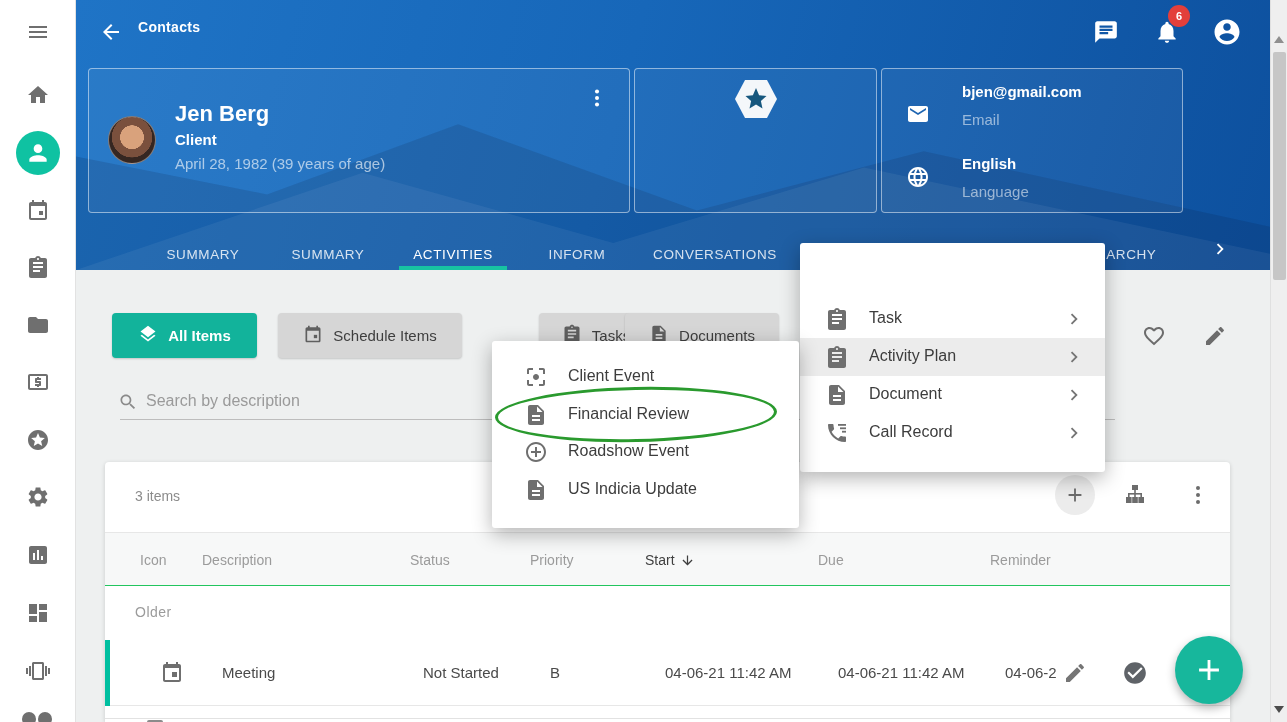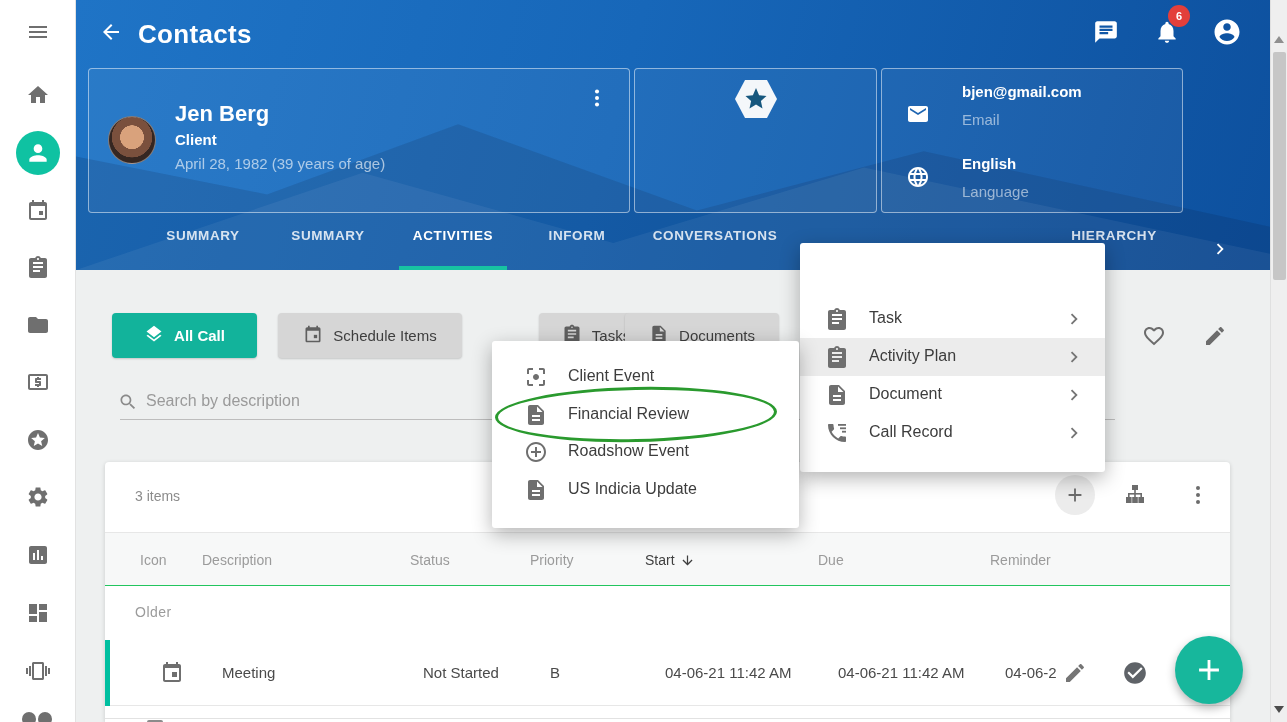--- a/index.html
+++ b/index.html
@@ -18,21 +18,21 @@
   
   .app-header{position:absolute;left:76px;top:0;width:1194px;height:270px;overflow:hidden;
     background:linear-gradient(105deg,#1f74c6 0%,#1767b9 45%,#0d509e 100%);}
   .app-header .m1{position:absolute;inset:0;background:rgba(9,42,84,.20);
     clip-path:polygon(0 100%,0 58%,16% 72%,32% 46%,52% 78%,71% 56%,100% 84%,100% 100%);}
   .app-header .m2{position:absolute;inset:0;background:rgba(255,255,255,.06);
     clip-path:polygon(0 100%,24% 64%,45% 90%,66% 62%,100% 94%,100% 100%);}
 
   .back-btn{position:absolute;left:23px;top:20px;width:24px;height:24px;color:#fff;cursor:pointer;}
   .back-btn svg{width:24px;height:24px;fill:#fff;}
-  .page-title{position:absolute;left:62px;top:19px;color:#fff;font-size:26px;font-weight:bold;letter-spacing:.3px;}
+  .page-title{position:absolute;left:62px;top:19px;color:#fff;font-size:14px;font-weight:bold;letter-spacing:.3px;}
   .top-icon{position:absolute;top:19px;width:26px;height:26px;color:#fff;}
   .top-icon svg{width:26px;height:26px;fill:#fff;}
   .icon-chat{left:1017px;}
   .icon-bell{left:1078px;}
   .icon-account{left:1136px;top:17px;width:30px;height:30px;}
   .icon-account svg{width:30px;height:30px;}
   .bell-badge{position:absolute;left:1092px;top:5px;min-width:22px;height:22px;border-radius:11px;background:#e33f3b;color:#fff;
     font-size:11px;font-weight:bold;display:flex;align-items:center;justify-content:center;padding:0 4px;}
 
   .hcard{position:absolute;top:68px;height:145px;border:1px solid rgba(255,255,255,.5);border-radius:4px;background:rgba(255,255,255,.05);}
@@ -50,21 +50,21 @@
 
   .hexbadge{position:absolute;left:98px;top:9px;width:46px;height:42px;}
   .hexbadge svg{width:46px;height:42px;display:block;}
 
   .c3-icon{position:absolute;left:24px;width:24px;height:24px;color:#fff;}
   .c3-icon svg{width:24px;height:24px;fill:#fff;}
   .c3-main{position:absolute;left:80px;color:#fff;font-size:15px;font-weight:bold;}
   .c3-sub{position:absolute;left:80px;color:rgba(255,255,255,.55);font-size:15px;}
 
   
-  .tab{position:absolute;top:228px;transform:translateX(-50%);color:rgba(255,255,255,.82);font-size:13.5px;font-weight:bold;letter-spacing:.6px;cursor:pointer;white-space:nowrap;}
+  .tab{position:absolute;top:247px;transform:translateX(-50%);color:rgba(255,255,255,.82);font-size:13.5px;font-weight:normal;letter-spacing:.6px;cursor:pointer;white-space:nowrap;}
   .tab.active{color:#fff;}
   .tab-underline{position:absolute;left:323px;top:266px;width:108px;height:4px;background:#17c3a2;}
   .tab-chevron{position:absolute;left:1133px;top:238px;width:22px;height:22px;color:#fff;cursor:pointer;}
   .tab-chevron svg{width:22px;height:22px;fill:#fff;}
 
   
   .content{position:absolute;left:76px;top:270px;width:1194px;height:452px;background:#eef0f0;}
 
   .fbtn{position:absolute;top:43px;height:45px;border-radius:4px;display:flex;align-items:center;justify-content:center;gap:10px;
     font-size:15px;cursor:pointer;box-shadow:0 1px 2px rgba(0,0,0,.18);}
@@ -286,21 +286,21 @@
           <path d="M8.59 16.59 13.17 12 8.59 7.41 10 6l6 6-6 6z"></path>
         </svg></div>
   </header>
 
   <main class="content">
 
     <div class="fbtn fbtn-active fb-all">
       <span><svg viewBox="0 0 24 24">
             <path d="M11.99 18.54l-7.37-5.73L3 14.07l9 7 9-7-1.63-1.27-7.38 5.74zM12 16l7.36-5.73L21 9l-9-7-9 7 1.63 1.27L12 16z"></path>
           </svg></span>
-      <span>All Call</span>
+      <span>All Items</span>
     </div>
     <div class="fbtn fbtn-gray fb-sched">
       <span><svg viewBox="0 0 24 24">
             <path d="M19 4h-1V2h-2v2H8V2H6v2H5c-1.1 0-2 .9-2 2v14c0 1.1.9 2 2 2h14c1.1 0 2-.9 2-2V6c0-1.1-.9-2-2-2zm0 16H5V8h14v12z"></path>
             <rect x="13" y="13" width="4" height="4"></rect>
           </svg></span>
       <span>Schedule Items</span>
     </div>
     <div class="fbtn fbtn-gray fb-tasks">
       <span><svg viewBox="0 0 24 24">

